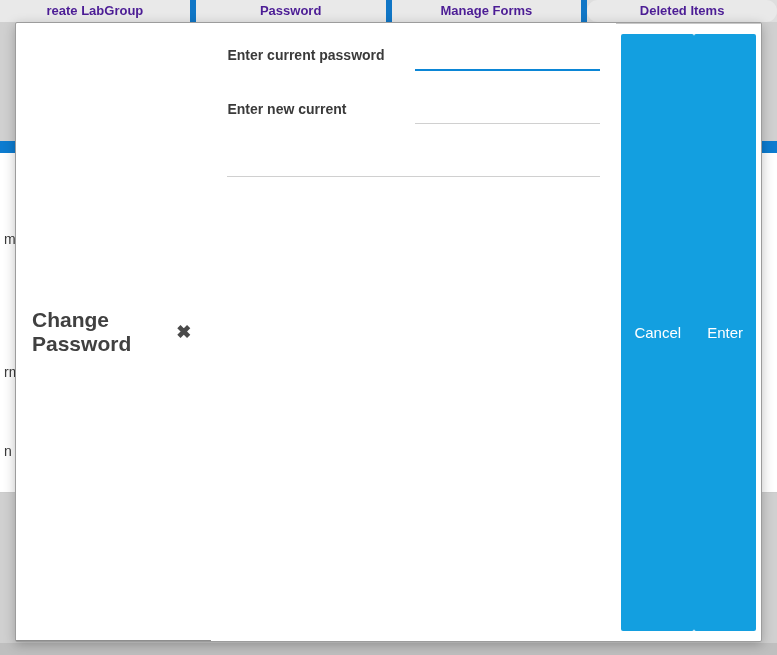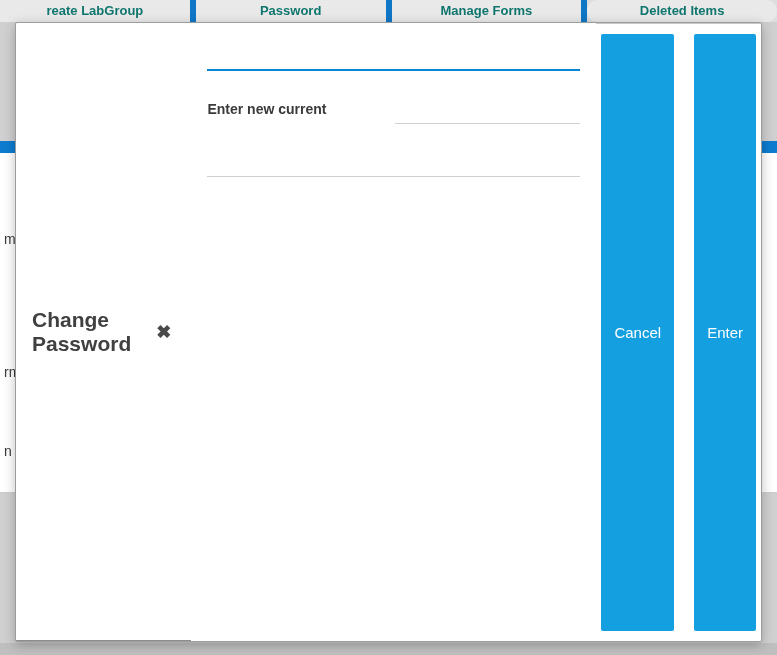--- a/index.html
+++ b/index.html
@@ -16,21 +16,21 @@
       display: flex;
       width: 100%;
       height: 22px;
       background: #dedede;
     }
     .bg-nav-item {
       flex: 1;
       text-align: center;
       font-size: 13px;
       font-weight: bold;
-      color: #0f766e;
+      color: #4c1d95;
       padding: 3px 0;
       background: #e9e9e9;
       border-right: 6px solid #1076c6;
       white-space: nowrap;
       overflow: hidden;
     }
     .bg-nav-item:last-child { border-right: none; border-radius: 11px; }
     .bg-blue-strip {
       position: absolute;
       left: 0;
@@ -122,21 +122,21 @@
       background: transparent;
     }
     .form-input.active {
       border-bottom: 2px solid #0b86d6;
     }
     .modal-footer {
       border-top: 1px solid #c7c7c7;
       padding: 10px 5px;
       display: flex;
       justify-content: flex-end;
-      gap: 20px;
+      gap: 0;
     }
     .btn {
       background: #139fe0;
       color: #fff;
       border: none;
       padding: 7px 13px;
       font-size: 15px;
       cursor: pointer;
       border-radius: 2px;
     }
@@ -159,20 +159,21 @@
 </div>
 <div class="bg-bottom"></div>
 
 <div class="modal">
   <div class="modal-header">
     <div class="modal-title">Change Password</div>
     <button class="close-btn">✖</button>
   </div>
   <div class="modal-body">
     <div class="form-row">
+      <div class="form-label">Enter current password</div>
       <input type="password" class="form-input active" autofocus="" value="" style="">
     </div>
     <div class="form-row">
       <div class="form-label">Enter new current</div>
       <input type="password" class="form-input" value="" style="">
     </div>
     <div class="form-row">
       <input type="password" class="form-input" value="" style="">
     </div>
   </div>

